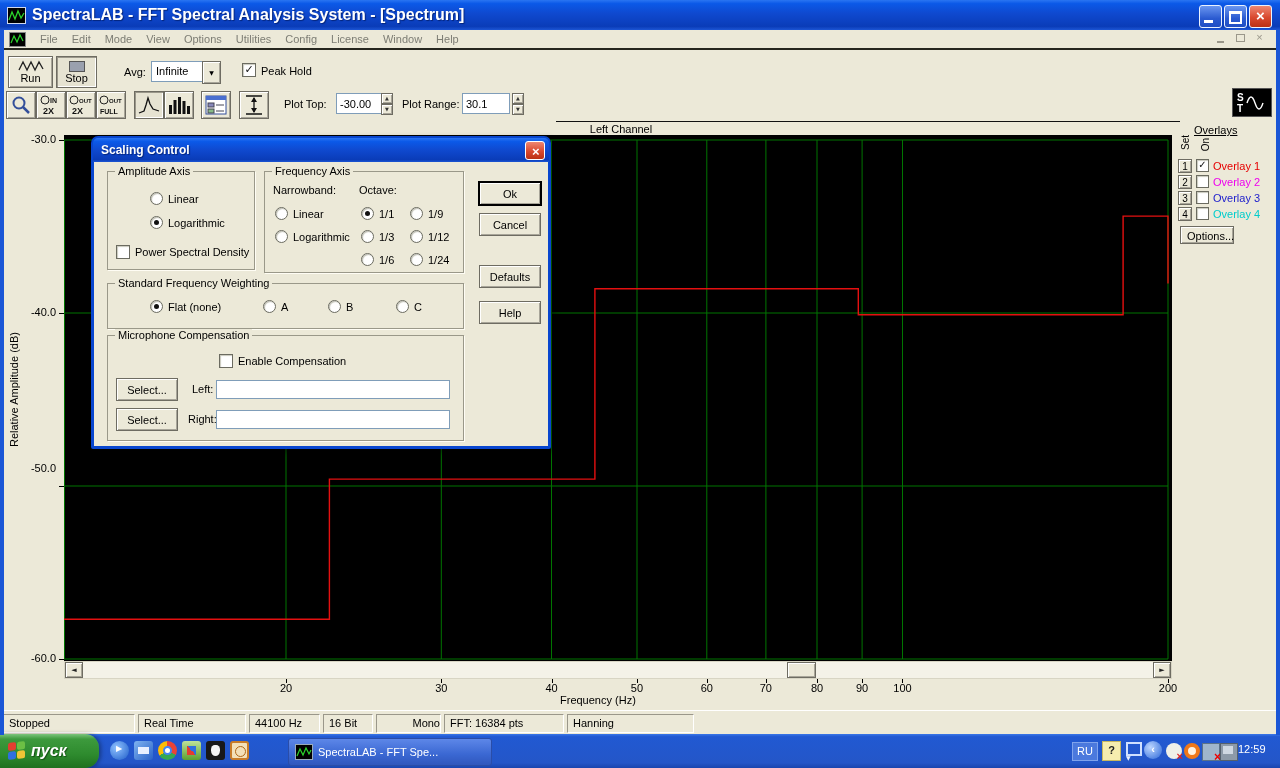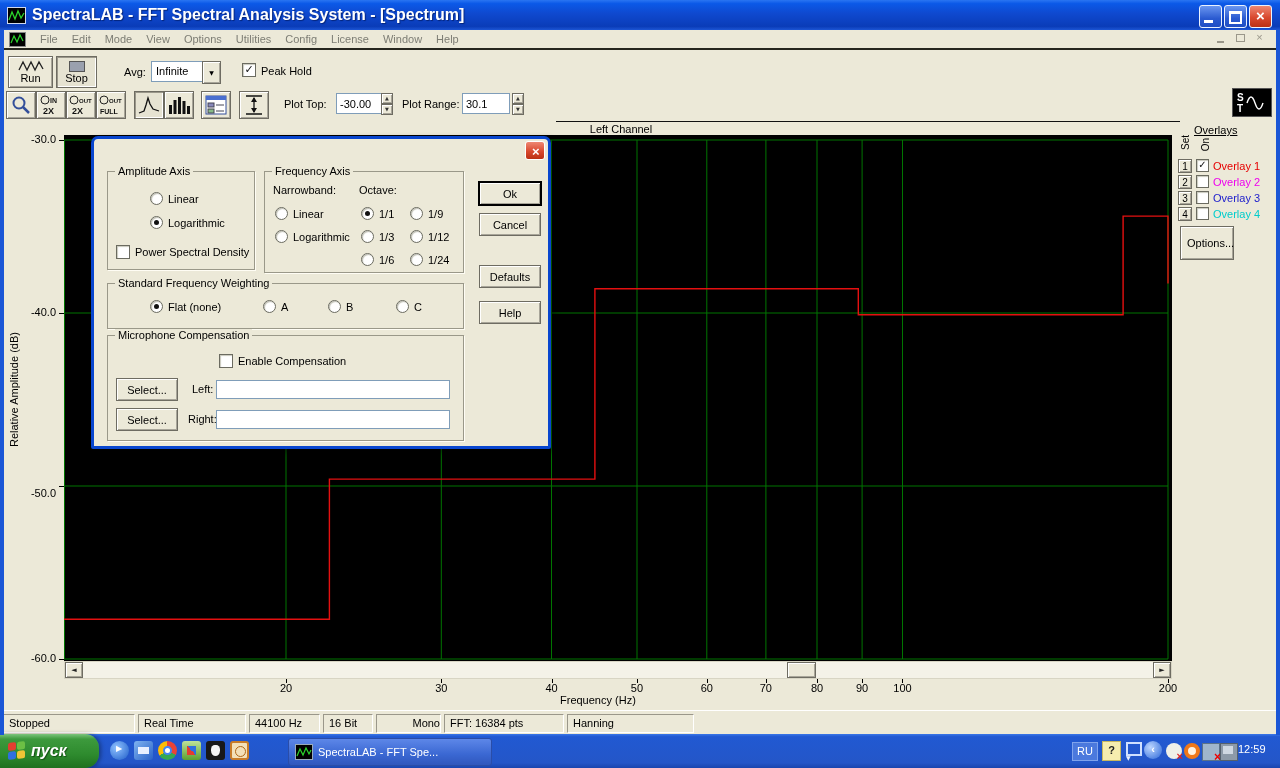--- a/index.html
+++ b/index.html
@@ -80,21 +80,21 @@
   
   #overlay-panel{position:absolute;left:1172px;top:0px;width:102px;height:590px;}
   .ov-title{position:absolute;left:22px;top:4px;text-decoration:underline;}
   .ov-set,.ov-on{position:absolute;writing-mode:vertical-rl;transform:rotate(180deg);font-size:10px;}
   .ov-set{left:8px;top:15px;}
   .ov-on{left:28px;top:18px;}
   .ov-row{position:absolute;left:6px;height:15px;display:flex;align-items:center;gap:4px;}
   .ov-num{width:14px;height:14px;font-size:10px;line-height:13px;text-align:center;padding:0;
     font-family:"Liberation Sans",sans-serif;}
   .ov-cb{width:11px;height:11px;line-height:10px;font-size:10px;}
-  .ov-options{position:absolute;left:8px;top:106px;width:54px;height:34px;font-size:11px;
+  .ov-options{position:absolute;left:8px;top:106px;width:54px;height:18px;font-size:11px;
     text-align:center;line-height:17px;}
   
   .siggen{position:absolute;left:1232px;top:88px;width:38px;height:27px;background:#000;
     border:1px solid #555;}
   
   #statusbar{position:absolute;left:0;top:710px;width:1280px;height:24px;background:#ECE9D8;
     border-top:1px solid #fff;display:flex;align-items:center;padding-left:3px;}
   .stcell{height:17px;line-height:17px;padding-left:5px;margin-right:3px;
     border:1px solid;border-color:#9a978a #fff #fff #9a978a;}
   
@@ -401,21 +401,21 @@
       <div class="xtl" style="left: 845.133px; top: 562px;">90</div>
       <div class="tickx" style="left: 902.492px; top: 559px;"></div>
       <div class="xtl" style="left: 885.492px; top: 562px;">100</div>
       <div class="tickx" style="left: 1168px; top: 559px;"></div>
       <div class="xtl" style="left: 1151px; top: 562px;">200</div>
       <div class="ticky" style="left: 59px; top: 20px;"></div>
       <div class="ytl" style="left: 18px; top: 13px;">-30.0</div>
       <div class="ticky" style="left: 59px; top: 193px;"></div>
       <div class="ytl" style="left: 18px; top: 186px;">-40.0</div>
       <div class="ticky" style="left: 59px; top: 366px;"></div>
-      <div class="ytl" style="left: 18px; top: 367px;">-50.0</div>
+      <div class="ytl" style="left: 18px; top: 342px;">-50.0</div>
       <div class="ticky" style="left: 59px; top: 539px;"></div>
       <div class="ytl" style="left: 18px; top: 532px;">-60.0</div>
     </div>
 
   <div id="statusbar">
       <div class="stcell" style="width: 125px;">Stopped</div>
       <div class="stcell" style="width: 101px;">Real Time</div>
       <div class="stcell" style="width: 64px;">44100 Hz</div>
       <div class="stcell" style="width: 43px;">16 Bit</div>
       <div class="stcell" style="width: 58px; text-align: right;">Mono</div>
@@ -447,20 +447,23 @@
       <span class="tr-help">?</span>
       <span class="tr-restore"></span>
       <span class="tr-caret">▼</span>
       <span class="tr-chevron">‹</span>
       <span id="tray-icons"><span class="tray-ic volume-muted-icon" style="left: 106px;"></span><span class="tray-ic shield-icon" style="left: 124px;"></span><span class="tray-ic network-offline-icon" style="left: 142px;"></span><span class="tray-ic display-icon" style="left: 160px;"></span></span>
       <span class="tr-time">12:59</span>
     </div>
   </div>
 
   <div id="dialog">
+    <div class="dlg-title">
+      <span>Scaling Control</span>
+    </div>
     <button class="dlg-close">×</button>
 
     <div class="groupbox" style="left:13px;top:32px;width:146px;height:97px;">
       <span class="gb-legend">Amplitude Axis</span>
       <span class="ctl" style="left:42px;top:20px;">
         <span class="radio"></span>
           <span>Linear</span>
       </span>
       <span class="ctl" style="left:42px;top:44px;">
         <span class="radio checked"></span>

